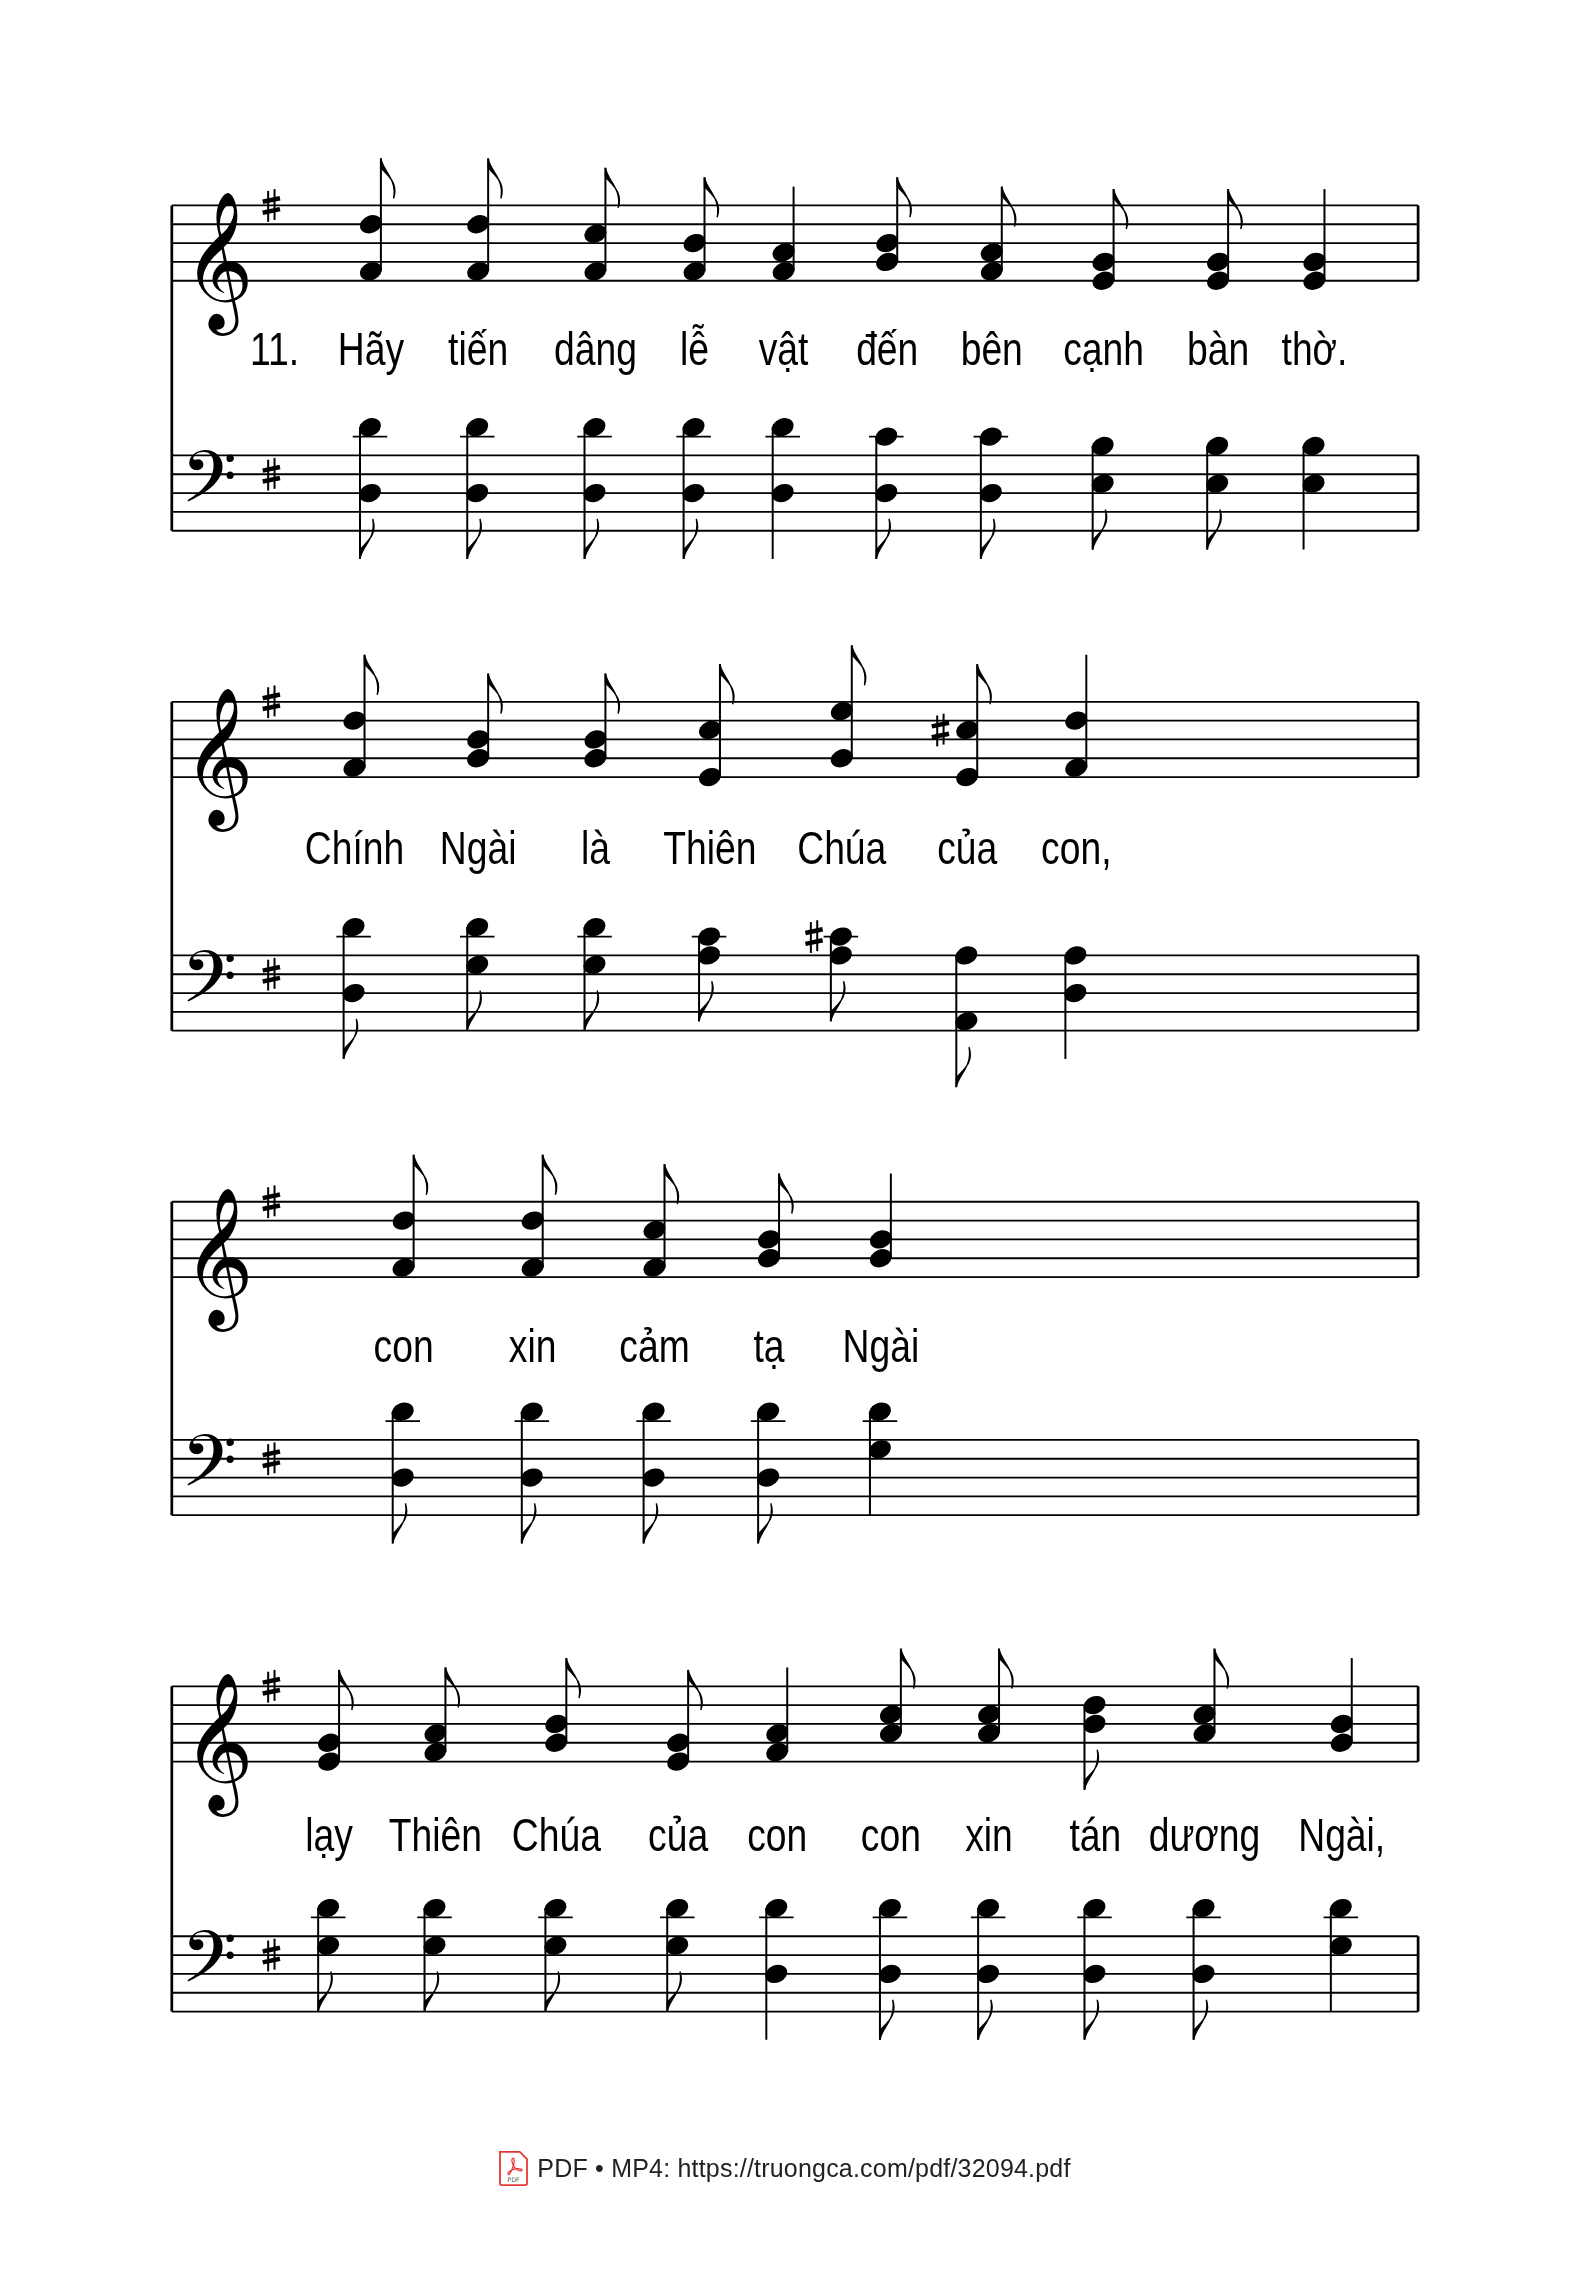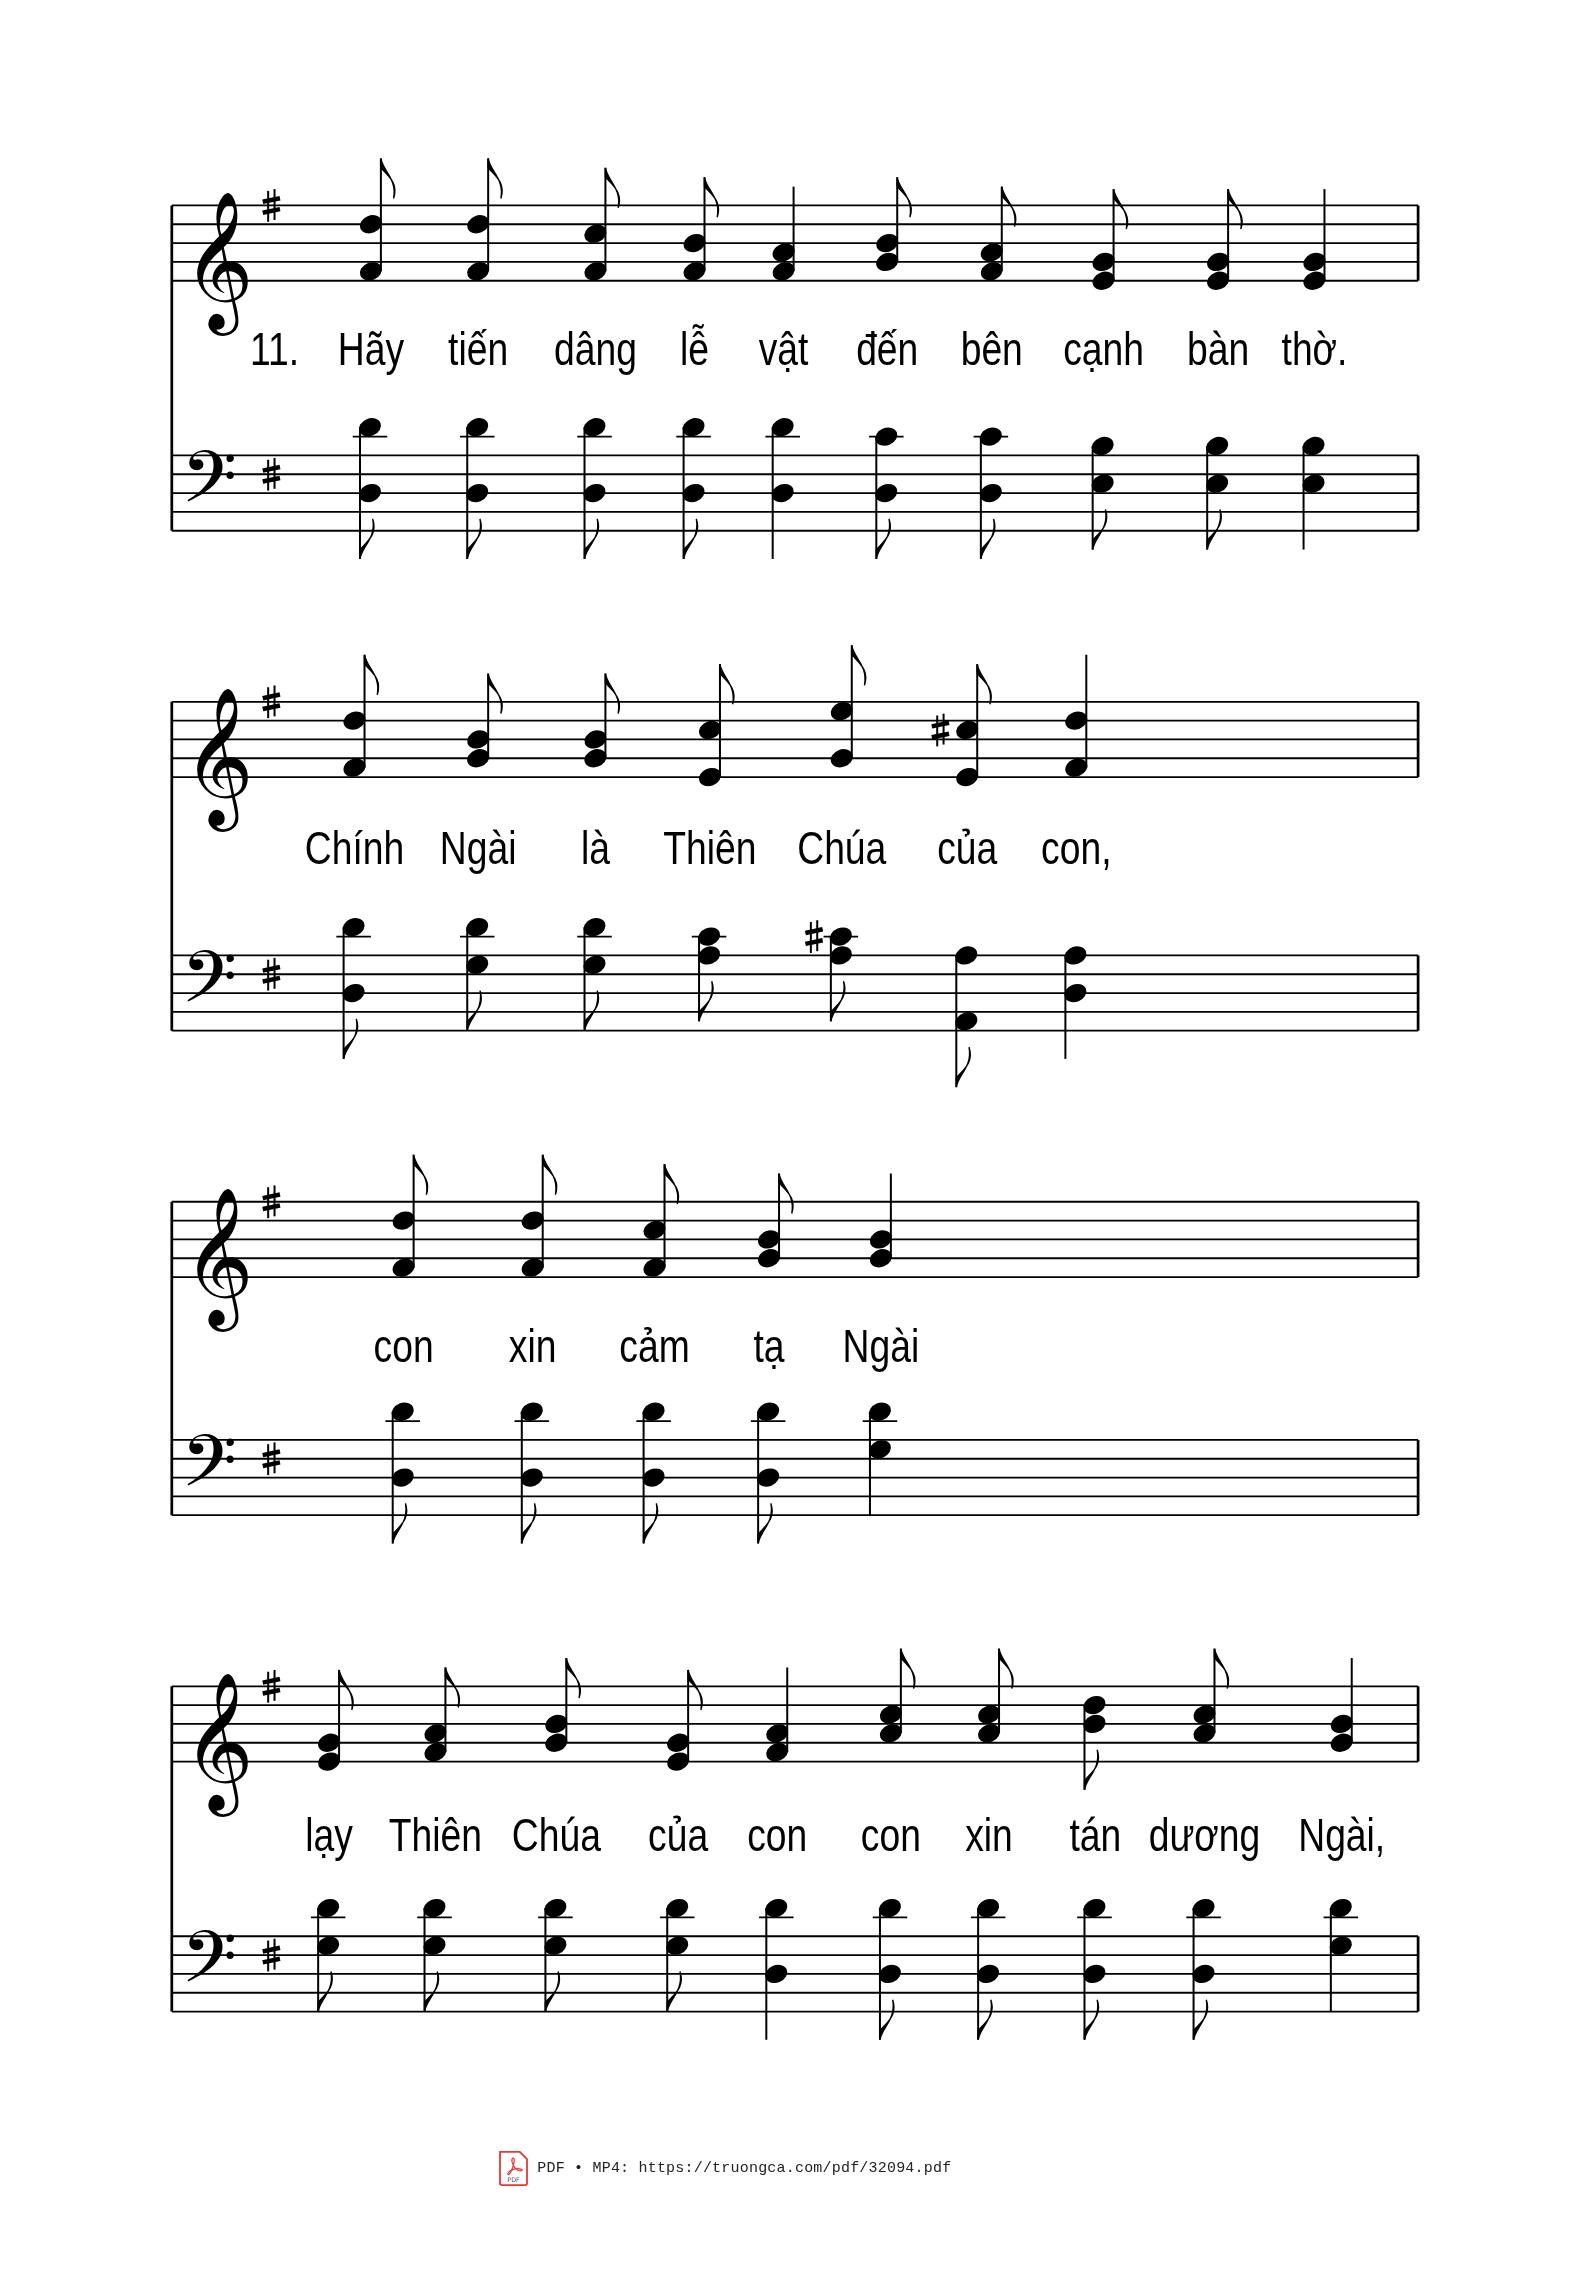--- a/index.html
+++ b/index.html
@@ -8,22 +8,22 @@
   .lyric {
     font-family: "Liberation Sans", "DejaVu Sans", sans-serif;
     font-size: 50px;
     fill: #000;
   }
   .footer {
     position: absolute; left: 497px; top: 2149px; height: 38px;
     display: flex; align-items: center; gap: 7.3px;
   }
   .footer-text {
-    font-family: Liberation Mono, monospace;
-    font-size: 15px; color: #222; letter-spacing: 0.2px;
+    font-family: Liberation Sans, sans-serif;
+    font-size: 25px; color: #222; letter-spacing: 0.2px;
   }
   .pdf-icon { width: 33px; height: 36px; display: block; }
 </style>
 </head>
 <body>
 
 <svg id="score" width="1589" height="2289" viewBox="0 0 1748 2518" xmlns="http://www.w3.org/2000/svg">
   <defs>
     <path id="g-treble" d="M 14 -58 C 26 -80 30 -102 18 -104 C 6 -104 2 -80 6 -58 L 16 38 C 18 52 4 56 0 46 C -4 38 6 32 10 38 M 6 -58 C -18 -40 -20 -10 2 -4 C 20 2 30 -18 14 -26 C 4 -30 -6 -20 2 -12" fill="none" stroke="#000" stroke-width="5" stroke-linecap="round"></path>
   </defs>

